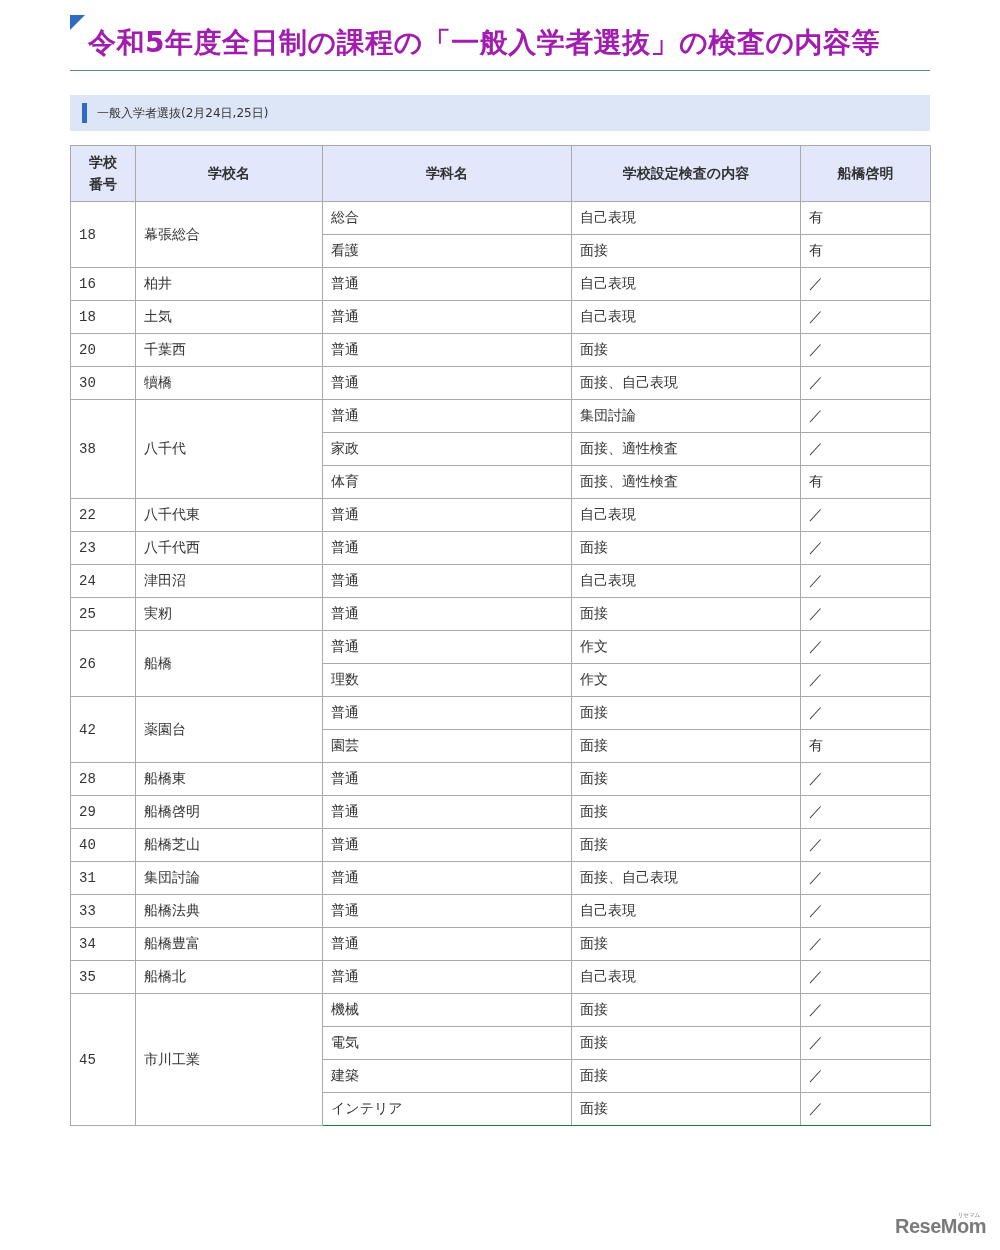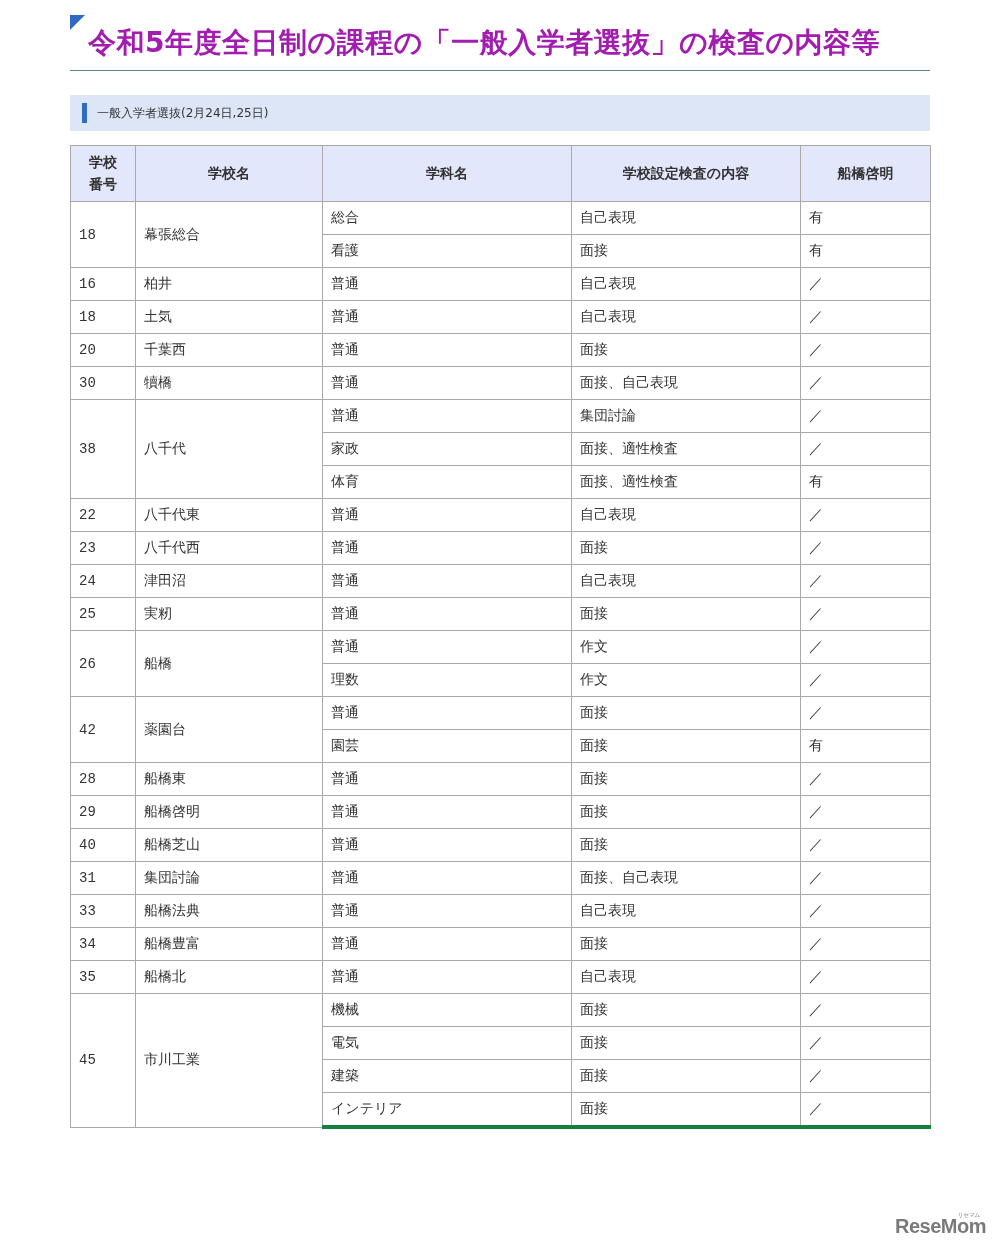--- a/index.html
+++ b/index.html
@@ -12,21 +12,21 @@
   .title-rule { position: absolute; left: 70px; top: 70px; width: 860px; height: 1px; background: #5b8797; }
   .section-bar { position: absolute; left: 70px; top: 95px; width: 860px; height: 36px; background: #dde6f6; }
   .section-accent { position: absolute; left: 12px; top: 8px; width: 5px; height: 20px; background: #2f6cc0; }
   .section-title { position: absolute; left: 27px; top: 0; line-height: 36px; font-size: 12px; color: #333; }
   table.exam { position: absolute; left: 70px; top: 145px; width: 860px; border-collapse: collapse;
                table-layout: fixed; font-size: 14px; font-family: Liberation Mono, monospace; }
   table.exam th, table.exam td { border: 1px solid #a9a9a9; padding: 0 8px; text-align: left; }
   table.exam th { background: #e3e7fb; font-weight: bold; text-align: center; font-size: 14px;
                   height: 55px; line-height: 22px; color: #333; }
   table.exam td { height: 32px; color: #333; }
-  table.exam tr.last td { border-bottom: 4px solid #15803d; }
+  table.exam tr.last td { border-bottom: 1px solid #15803d; }
   .watermark { position: absolute; right: 14px; bottom: 12px; font-size: 20px; font-weight: bold;
                color: #7a7a7a; letter-spacing: -0.5px; font-family: Liberation Sans, sans-serif; text-align: center; }
   .watermark small { font-size: 6px; position: absolute; top: -4px; right: 6px; font-weight: normal; }
 </style>
 </head>
 <body>
 
 <div class="corner-tri"></div>
 <h1 class="page-title">令和5年度全日制の課程の「一般入学者選抜」の検査の内容等</h1>
 <div class="title-rule"></div>

